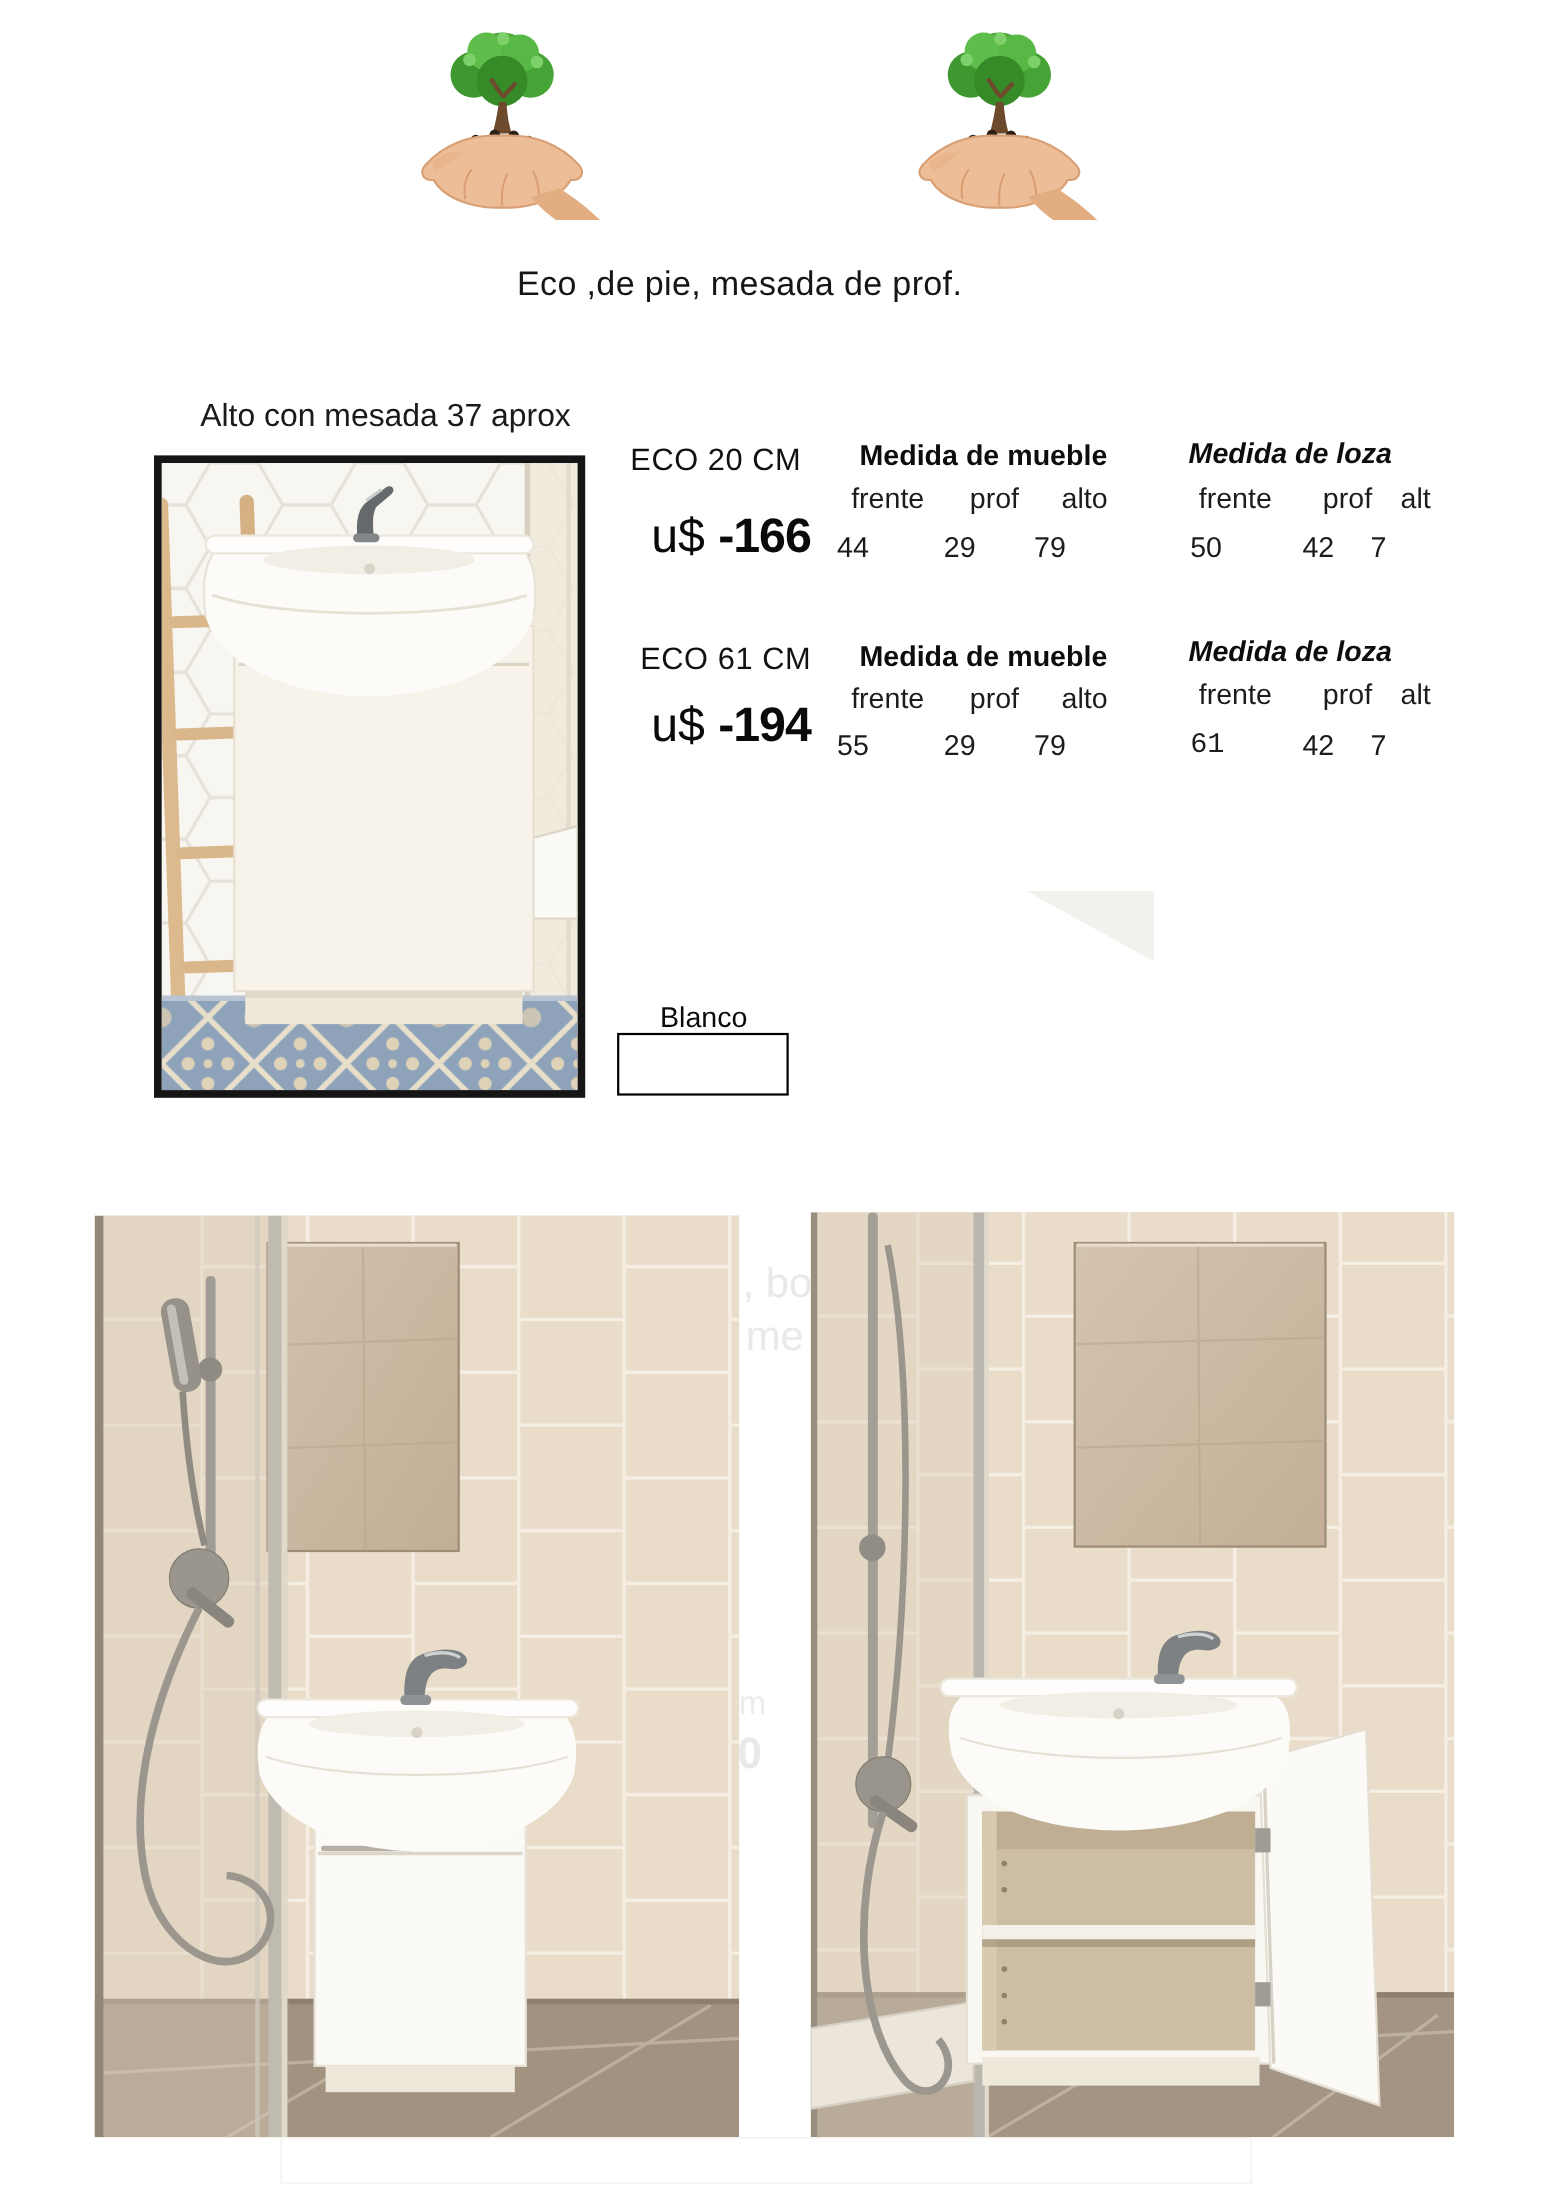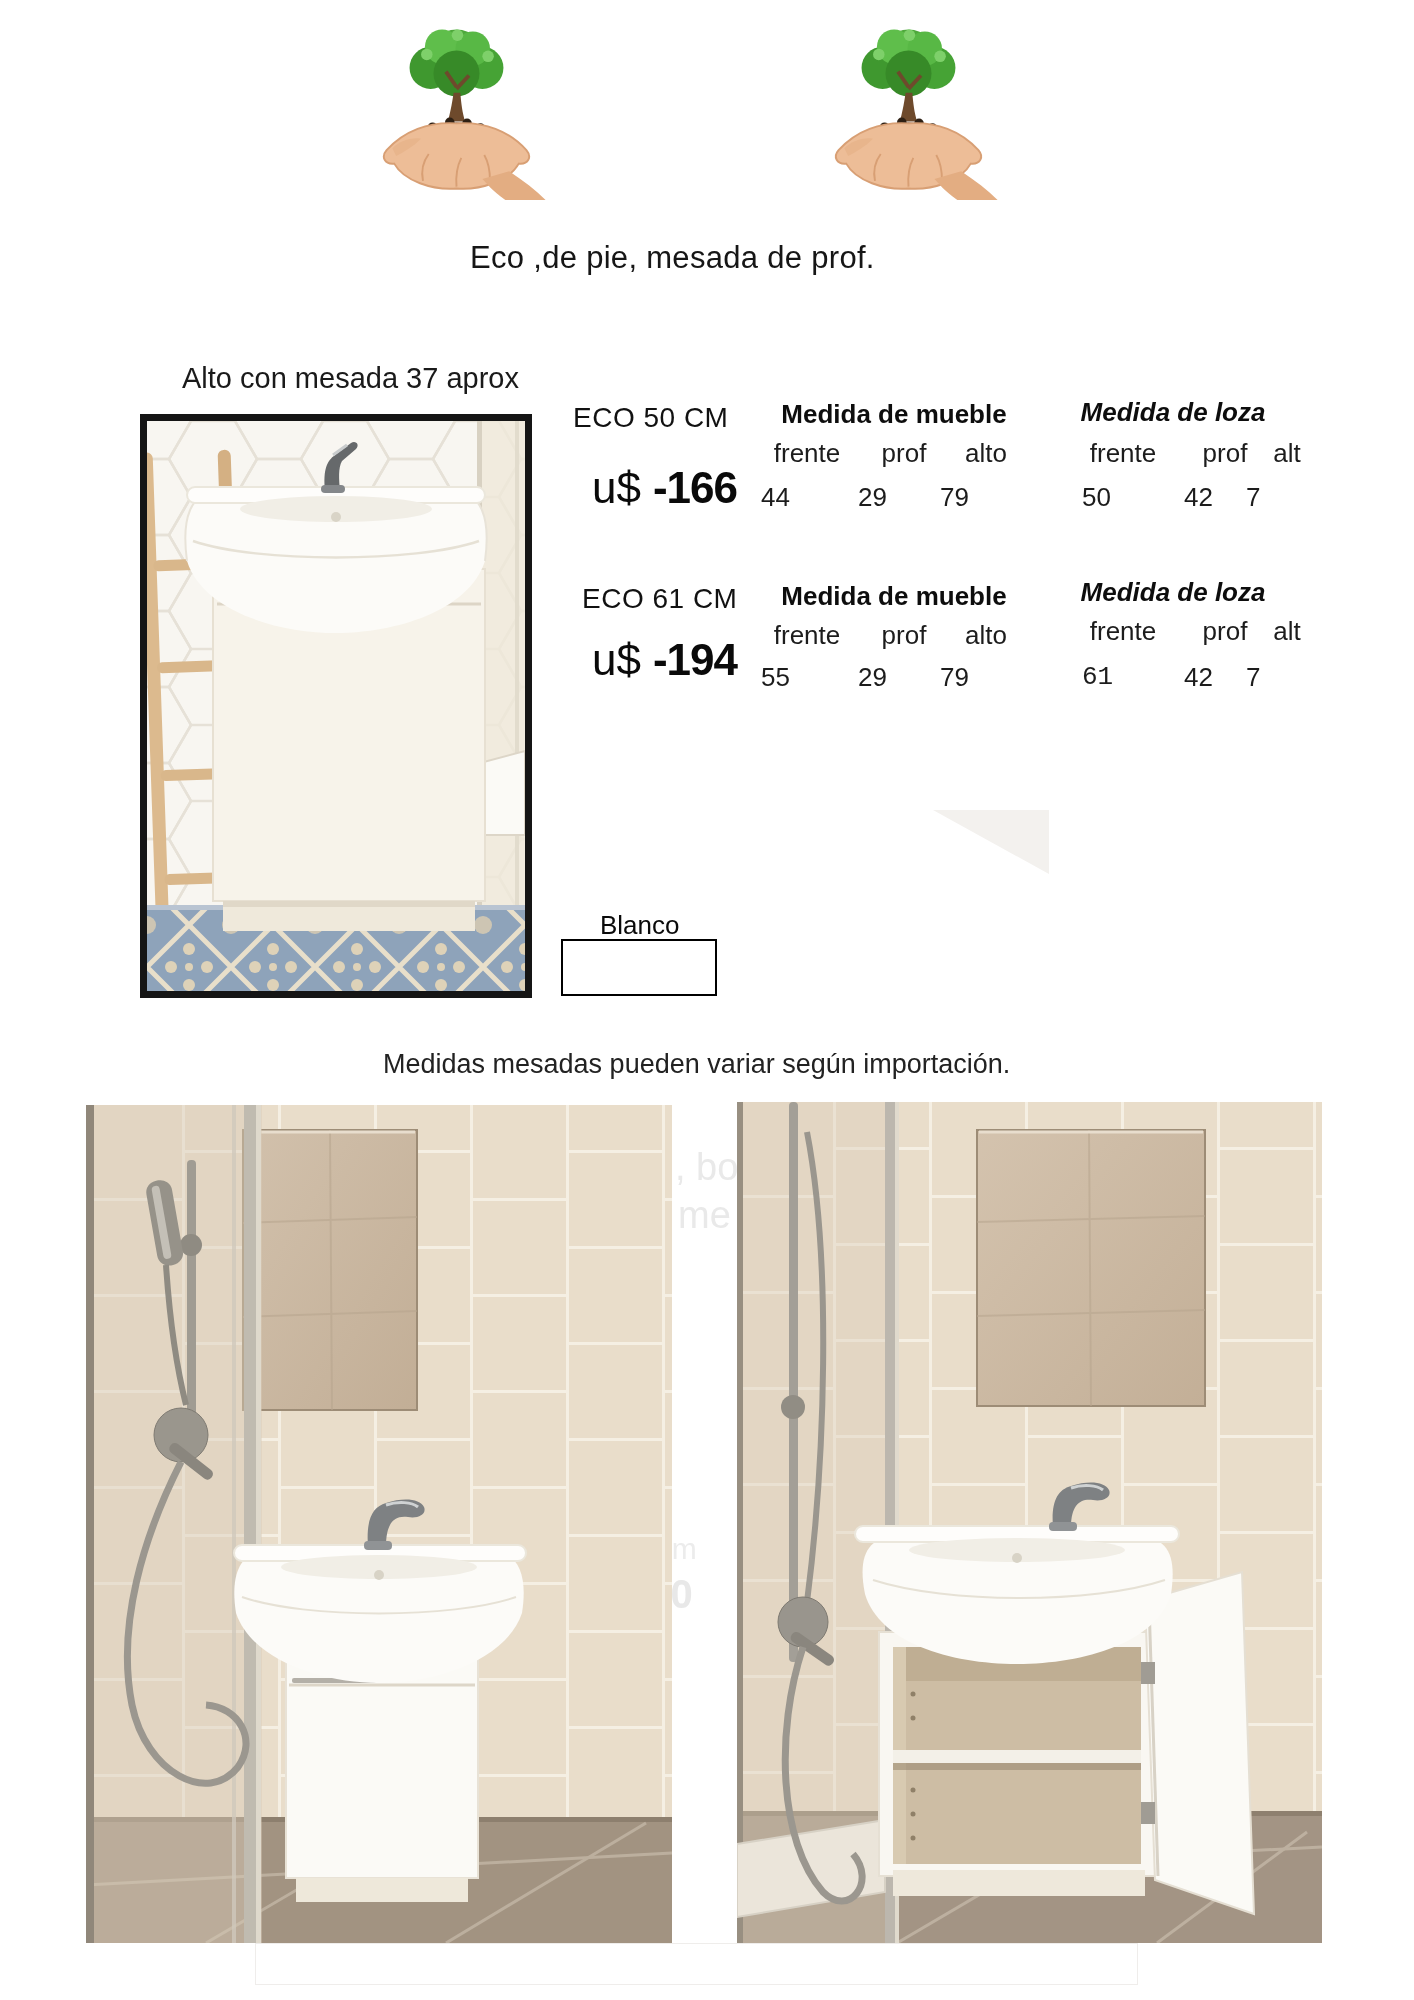--- a/index.html
+++ b/index.html
@@ -159,21 +159,21 @@
         <circle cx="189" cy="96" r="5" fill="#d9d4c7"></circle>
         <g>
           <path d="M178,70 C176,48 180,40 188,34 L204,22 C209,19 213,24 209,28 L195,40 C191,47 192,58 193,70 Z" fill="#66696b"></path>
           <path d="M186,34 L200,24" stroke="#c9cccd" stroke-width="3" fill="none"></path>
           <rect x="174" y="64" width="24" height="8" rx="4" fill="#84878a"></rect>
         </g>
       </g>
     </svg>
   </div>
 
-  <div class="prod-name name1">ECO 50 CM</div>
+  <div class="prod-name name1">ECO 20 CM</div>
   <div class="price price1">
     <span class="cur">u$</span><span class="amt">-166</span>
   </div>
   <div class="mtitle mt1">Medida de mueble</div>
   <div class="mcol" style="left:761px;top:438px;">frente</div>
   <div class="mcol" style="left:858px;top:438px;">prof</div>
   <div class="mcol" style="left:940px;top:438px;">alto</div>
   <div class="mval" style="left:761px;top:482px;">44</div>
   <div class="mval" style="left:858px;top:482px;">29</div>
   <div class="mval" style="left:940px;top:482px;">79</div>
@@ -200,21 +200,20 @@
   <div class="mcol lcol" style="left:1082px;top:616px;">frente</div>
   <div class="mcol lcol" style="left:1184px;top:616px;">prof</div>
   <div class="mcol lcol" style="left:1246px;top:616px;">alt</div>
   <div class="mval lval" style="left:1082px;top:662px;font-family:Liberation Mono, monospace;">61</div>
   <div class="mval lval" style="left:1184px;top:662px;">42</div>
   <div class="mval lval" style="left:1246px;top:662px;">7</div>
 
   <div class="color-label">Blanco</div>
   <div class="swatch"></div>
 
-  <div class="disclaimer">Medidas mesadas pueden variar según importación.</div>
 
   <div class="tri-watermark"></div>
   <span class="wm" style="left:675px;top:1146px;">, bo</span>
   <span class="wm" style="left:678px;top:1194px;">me</span>
   <span class="wm wm3" style="left:630px;top:1532px;">5 bm</span>
   <span class="wm wm4" style="left:626px;top:1572px;">150</span>
 
   <div class="photo photo-left">
     <svg viewBox="0 0 586 838" width="586" height="838">
       <defs>

